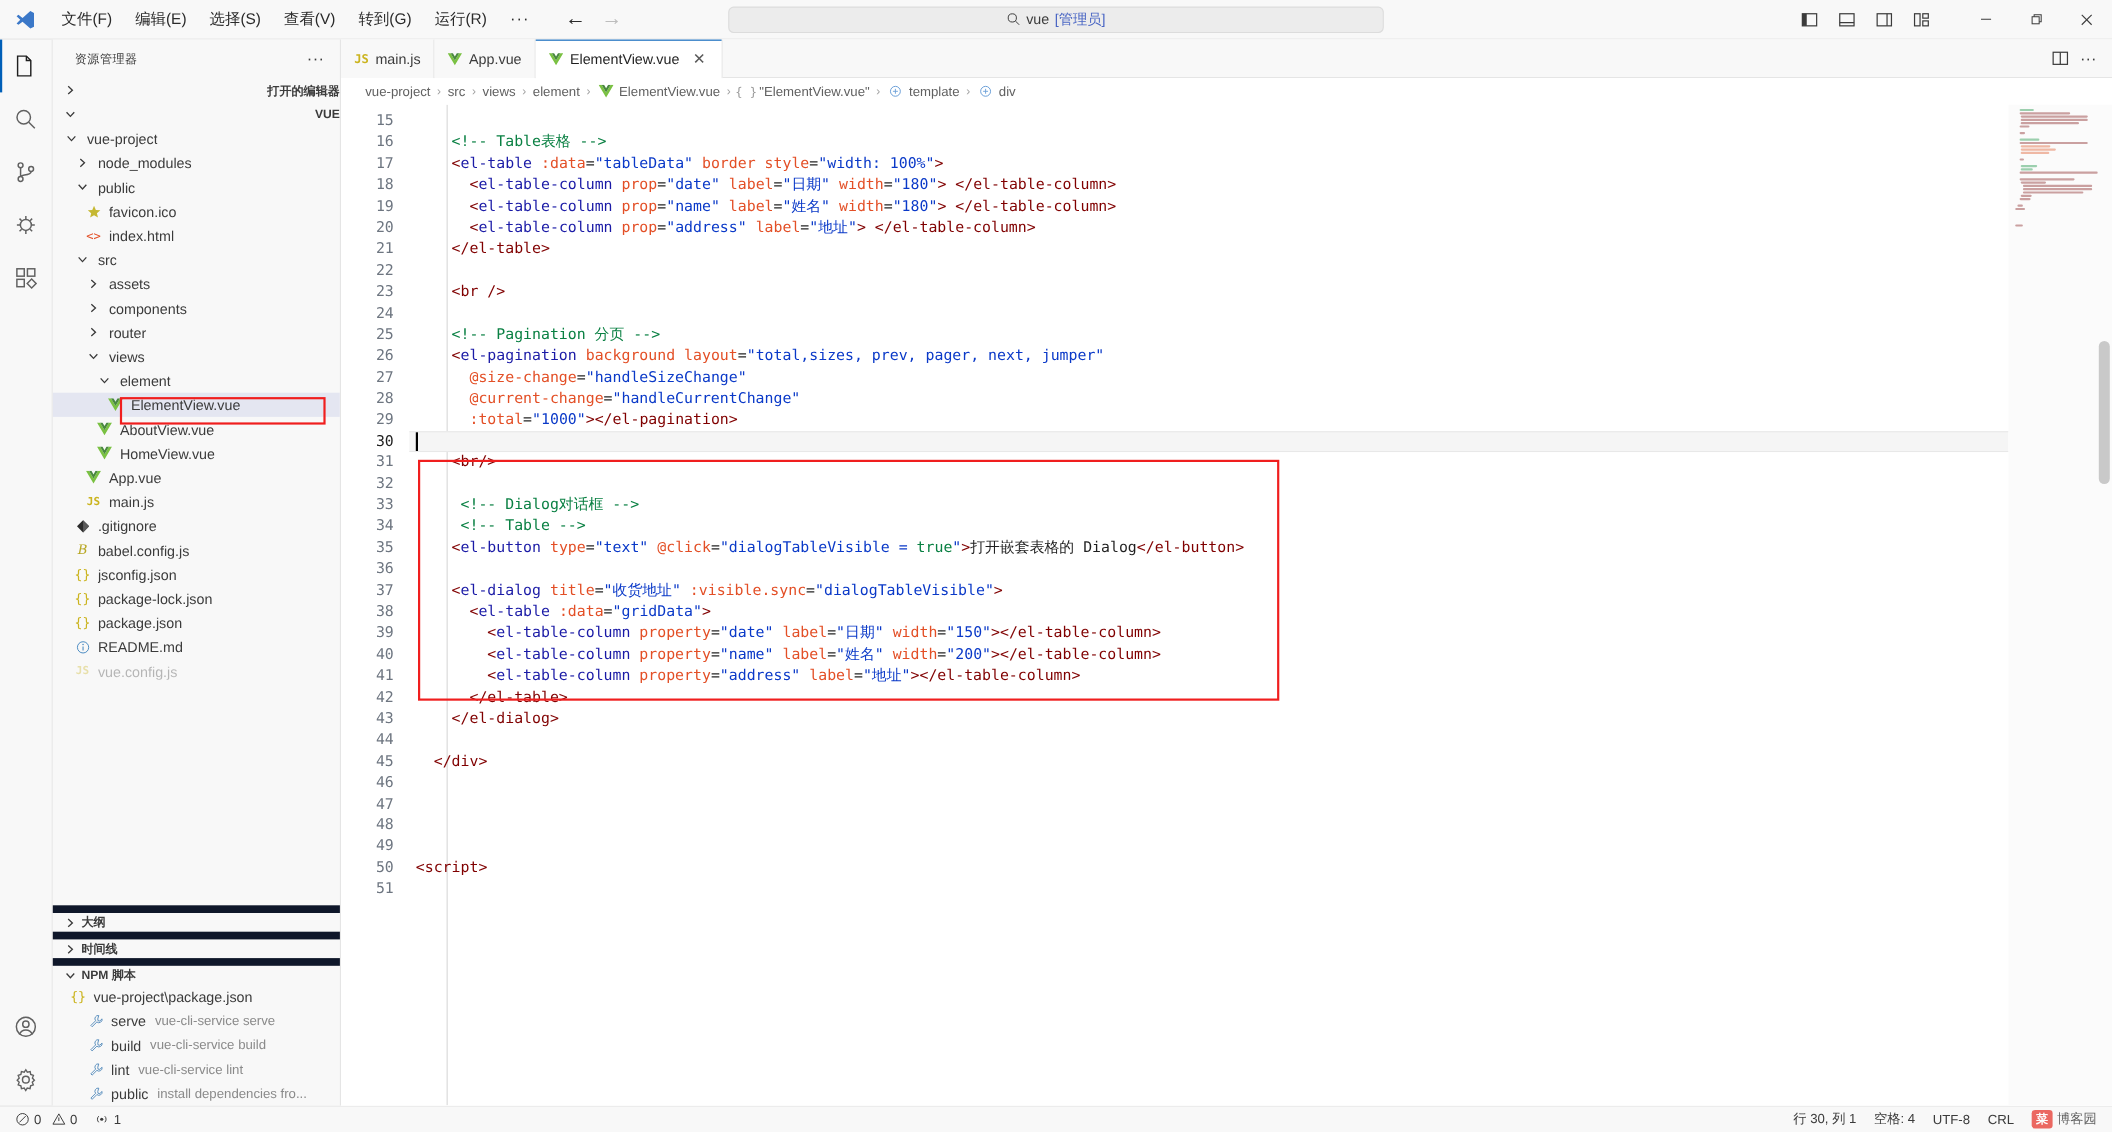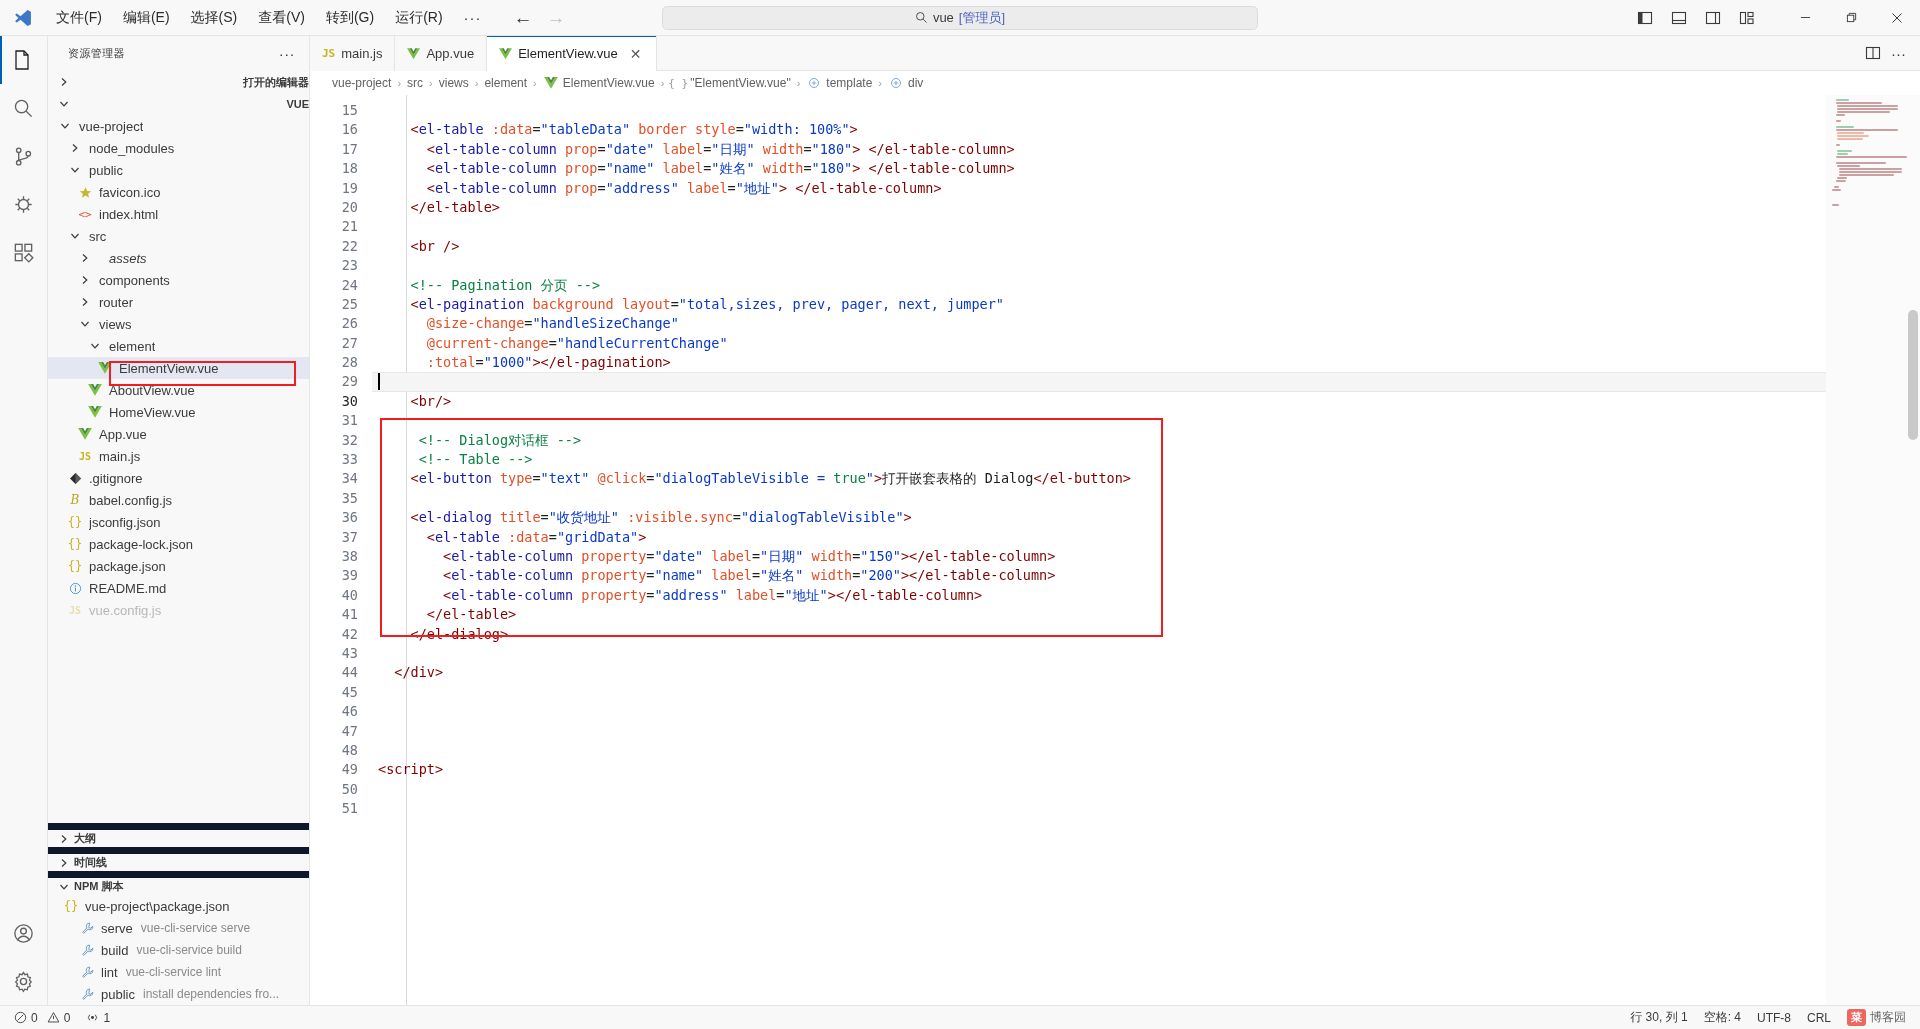--- a/index.html
+++ b/index.html
@@ -383,21 +383,21 @@
             </span>
             <span class="lbl" style="margin-left: 5px;">src</span>
           </div>
           <div class="row">
             <span class="ind" style="width: 28px;"></span>
             <span class="ficon">
               <svg width="10" height="10" viewBox="0 0 10 10">
                 <polyline points="3,1.5 6.8,5 3,8.5" fill="none" stroke="#3b3b3b" stroke-width="1.2"></polyline>
               </svg>
             </span>
-            <span class="lbl" style="margin-left: 15px; font-style: italic;">assets</span>
+            <span class="lbl" style="margin-left: 5px;">assets</span>
           </div>
           <div class="row">
             <span class="ind" style="width: 28px;"></span>
             <span class="ficon">
               <svg width="10" height="10" viewBox="0 0 10 10">
                 <polyline points="3,1.5 6.8,5 3,8.5" fill="none" stroke="#3b3b3b" stroke-width="1.2"></polyline>
               </svg>
             </span>
             <span class="lbl" style="margin-left: 5px;">components</span>
           </div>
@@ -739,20 +739,21 @@
               <div class="ln">46</div>
               <div class="ln">47</div>
               <div class="ln">48</div>
               <div class="ln">49</div>
               <div class="ln">50</div>
               <div class="ln">51</div>
             </div>
           <div class="codecol" id="codecol">
             <div class="indent-guide" style="left:34px;"></div>
           <div class="cline"></div>
+              <div class="cline"><span class="t-plain">    </span><span class="t-com">&lt;!-- Table表格 --&gt;</span></div>
               <div class="cline"><span class="t-plain">    </span><span class="t-tag">&lt;</span><span class="t-name">el-table</span><span class="t-plain"> </span><span class="t-attr">:data</span><span class="t-plain">=</span><span class="t-str">"tableData"</span><span class="t-plain"> </span><span class="t-attr">border</span><span class="t-plain"> </span><span class="t-attr">style</span><span class="t-plain">=</span><span class="t-str">"width: 100%"</span><span class="t-tag">&gt;</span></div>
               <div class="cline"><span class="t-plain">      </span><span class="t-tag">&lt;</span><span class="t-name">el-table-column</span><span class="t-plain"> </span><span class="t-attr">prop</span><span class="t-plain">=</span><span class="t-str">"date"</span><span class="t-plain"> </span><span class="t-attr">label</span><span class="t-plain">=</span><span class="t-str">"日期"</span><span class="t-plain"> </span><span class="t-attr">width</span><span class="t-plain">=</span><span class="t-str">"180"</span><span class="t-tag">&gt; &lt;/el-table-column&gt;</span></div>
               <div class="cline"><span class="t-plain">      </span><span class="t-tag">&lt;</span><span class="t-name">el-table-column</span><span class="t-plain"> </span><span class="t-attr">prop</span><span class="t-plain">=</span><span class="t-str">"name"</span><span class="t-plain"> </span><span class="t-attr">label</span><span class="t-plain">=</span><span class="t-str">"姓名"</span><span class="t-plain"> </span><span class="t-attr">width</span><span class="t-plain">=</span><span class="t-str">"180"</span><span class="t-tag">&gt; &lt;/el-table-column&gt;</span></div>
               <div class="cline"><span class="t-plain">      </span><span class="t-tag">&lt;</span><span class="t-name">el-table-column</span><span class="t-plain"> </span><span class="t-attr">prop</span><span class="t-plain">=</span><span class="t-str">"address"</span><span class="t-plain"> </span><span class="t-attr">label</span><span class="t-plain">=</span><span class="t-str">"地址"</span><span class="t-tag">&gt; &lt;/el-table-column&gt;</span></div>
               <div class="cline"><span class="t-plain">    </span><span class="t-tag">&lt;/el-table&gt;</span></div>
               <div class="cline"></div>
               <div class="cline"><span class="t-plain">    </span><span class="t-tag">&lt;br /&gt;</span></div>
               <div class="cline"></div>
               <div class="cline"><span class="t-plain">    </span><span class="t-com">&lt;!-- Pagination 分页 --&gt;</span></div>
               <div class="cline"><span class="t-plain">    </span><span class="t-tag">&lt;</span><span class="t-name">el-pagination</span><span class="t-plain"> </span><span class="t-attr">background</span><span class="t-plain"> </span><span class="t-attr">layout</span><span class="t-plain">=</span><span class="t-str">"total,sizes, prev, pager, next, jumper"</span></div>

